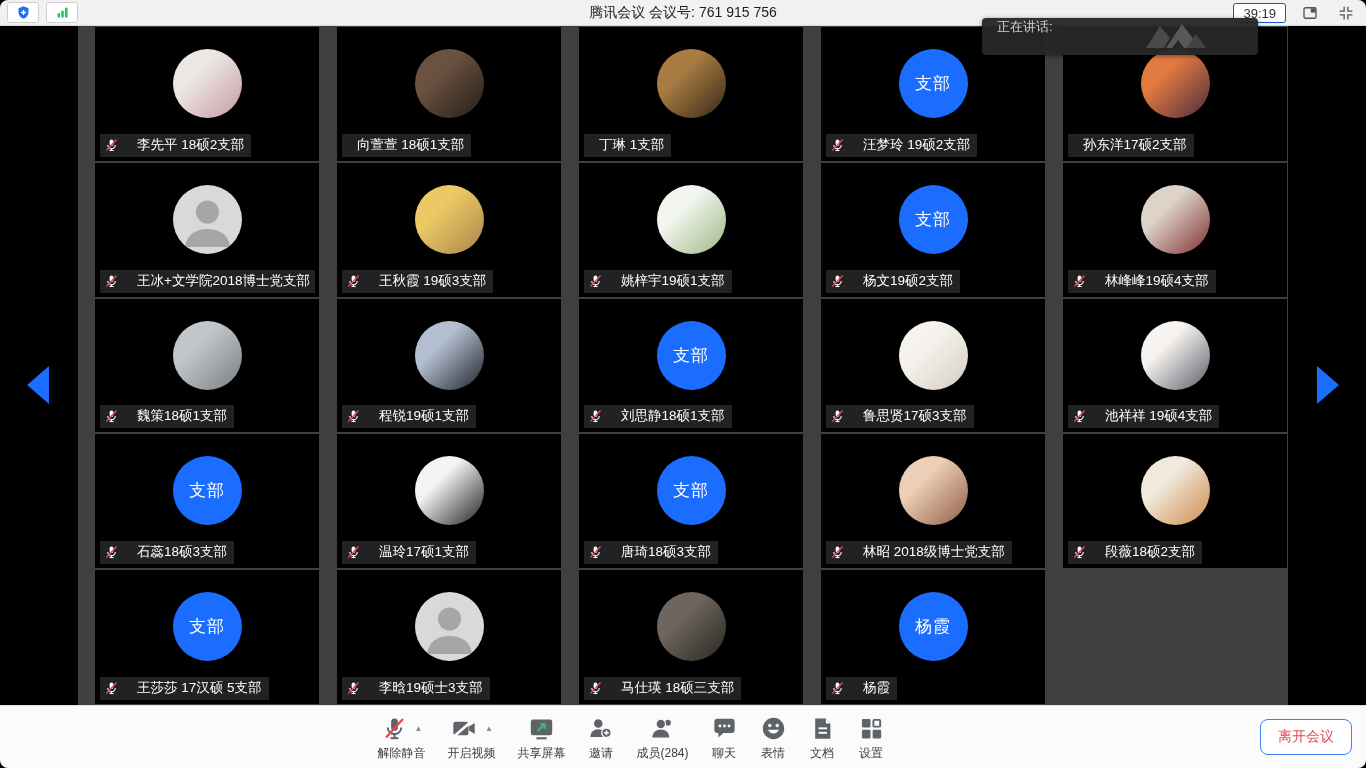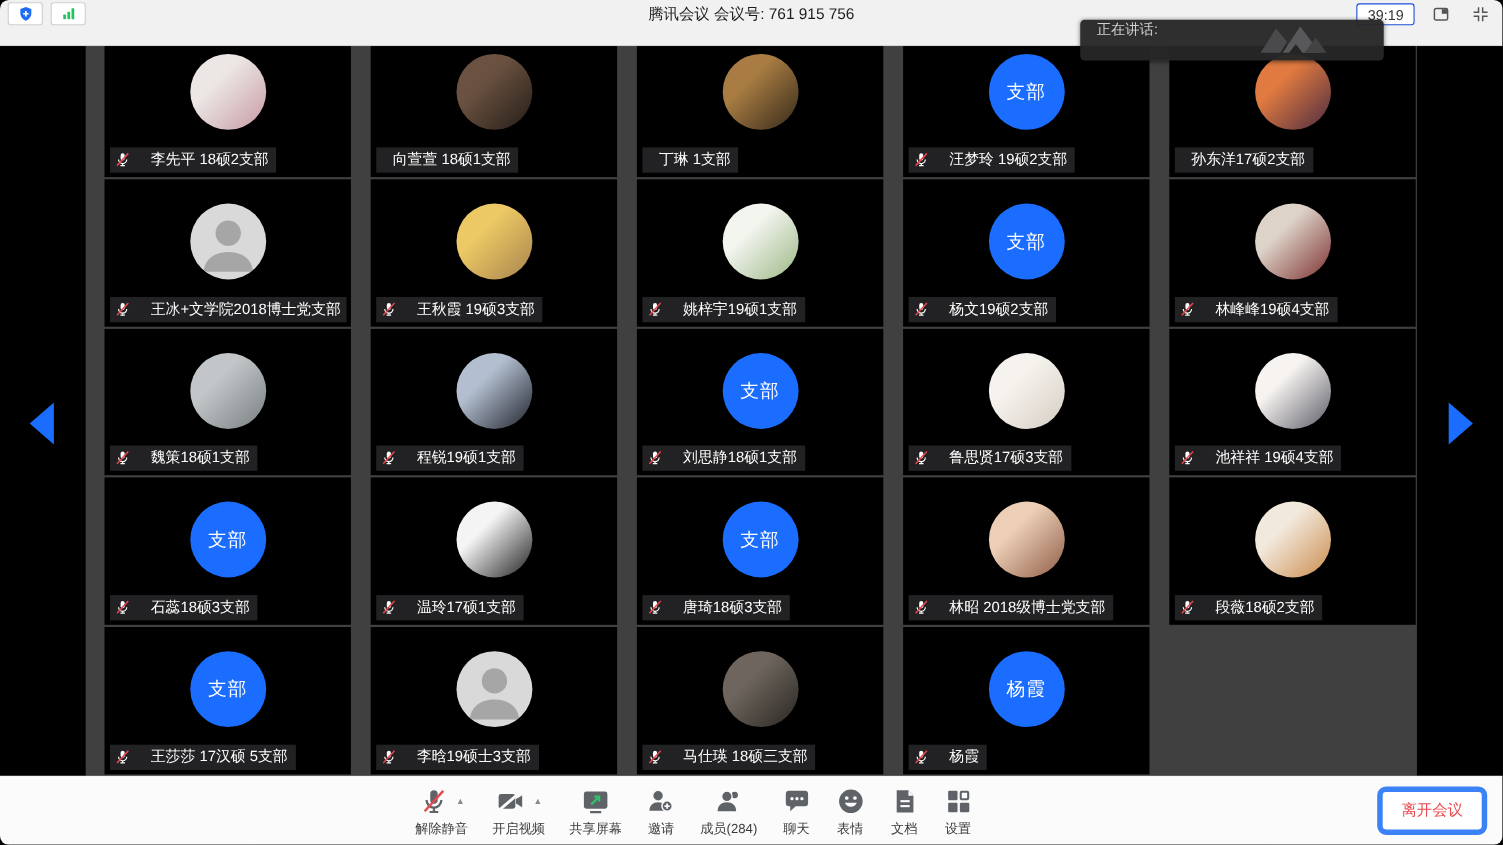--- a/index.html
+++ b/index.html
@@ -3,21 +3,21 @@
 <meta charset="utf-8">
 <style>
   * { box-sizing: border-box; margin: 0; padding: 0; }
   html, body {
     width: 1366px; height: 768px; background: #000;
     font-family: "Liberation Sans", "DejaVu Sans", sans-serif;
     overflow: hidden; position: relative;
   }
   
   .titlebar {
-    position: absolute; top: 0; left: 0; width: 1366px; height: 42px;
+    position: absolute; top: 0; left: 0; width: 1366px; height: 26px;
     background: #f1f1f1; border-bottom: 1px solid #d9d9d9;
     border-radius: 8px 8px 0 0; z-index: 30;
   }
   .tb-left { position: absolute; left: 7px; top: 2px; display: flex; gap: 7px; }
   .tb-iconbox {
     width: 32px; height: 21px; background: #fff; border: 1px solid #cfcfcf;
     border-radius: 3px; display: flex; align-items: center; justify-content: center;
   }
   .tb-title {
     position: absolute; left: 0; right: 0; top: 0; height: 26px;
@@ -80,21 +80,21 @@
   }
   .tool-item {
     display: flex; flex-direction: column; align-items: center;
     padding: 0 11px; cursor: pointer;
   }
   .tool-iconrow { display: flex; align-items: center; height: 30px; }
   .tool-label { font-size: 12px; color: #3c3c3c; margin-top: 2px; white-space: nowrap; }
   .caret { font-size: 8px; color: #8a8a8a; margin-left: 7px; }
   .leave-btn {
     position: absolute; right: 14px; top: 50%; transform: translateY(-50%);
-    background: #fff; color: #e8494f; border: 5px solid #3b82f6;
+    background: #fff; color: #e8494f; border: 1px solid #3b82f6;
     border-radius: 8px; font-size: 14px; padding: 8px 17px; cursor: pointer;
     font-family: inherit;
   }
 </style>
 </head>
 <body>
 
 <div class="titlebar">
   <div class="tb-left">
     <div class="tb-iconbox">

